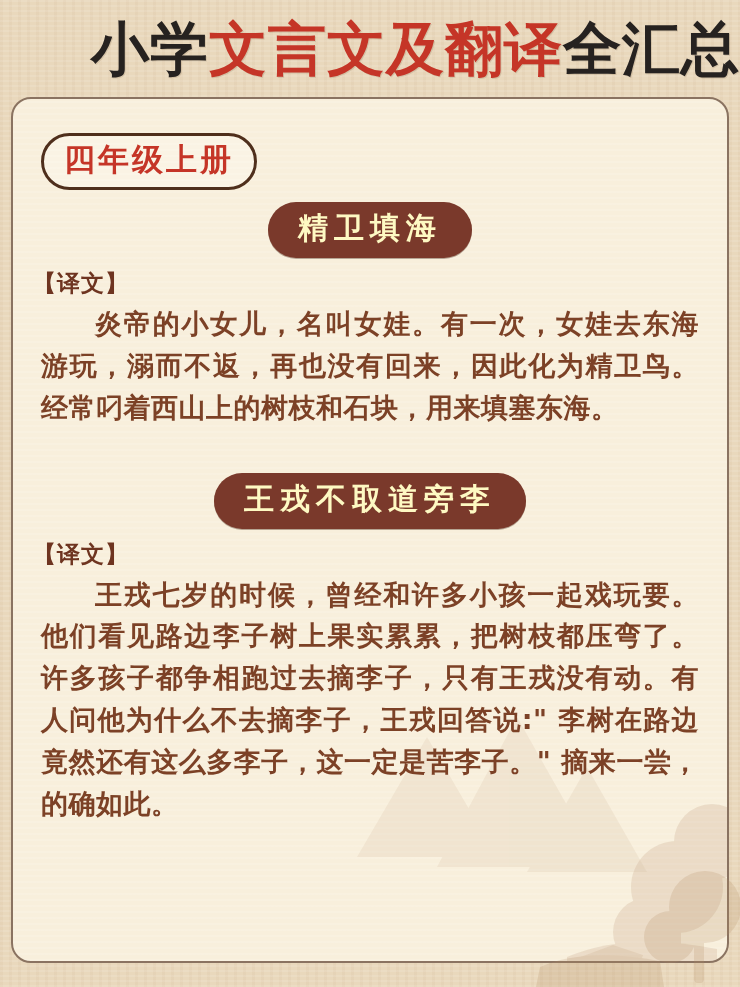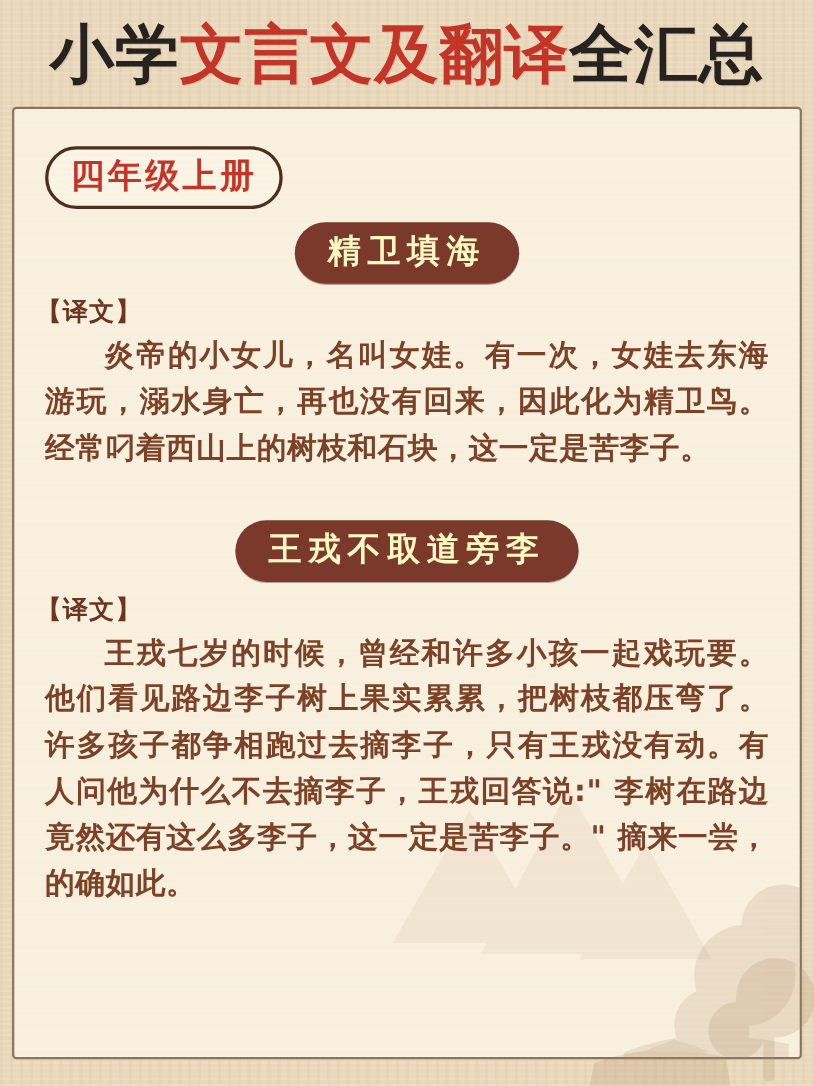--- a/index.html
+++ b/index.html
@@ -12,42 +12,42 @@
     font-family: "DejaVu Sans", "Liberation Sans", sans-serif;
     background-color: #e9d8bc;
     background-image:
       repeating-linear-gradient(0deg, rgba(255,255,255,0.10) 0 2px, rgba(0,0,0,0) 2px 5px),
       repeating-linear-gradient(90deg, rgba(160,120,80,0.05) 0 3px, rgba(0,0,0,0) 3px 9px);
   }
 
   
   .title {
     padding-top: 10px;
-    text-align: center;
+    text-align: right;
     font-size: 58px;
     font-weight: 900;
     letter-spacing: 1px;
     line-height: 1.35;
     color: #262220;
     text-shadow: 1px 1px 0 rgba(90,60,30,0.15);
     white-space: nowrap;
   }
   .title .red { color: #c53527; }
 
   
   .card {
     position: absolute;
     left: 11px;
     right: 11px;
     top: 97px;
     height: 866px;
     background-color: #f8efdc;
     background-image: repeating-linear-gradient(0deg, rgba(255,255,255,0.12) 0 2px, rgba(0,0,0,0) 2px 6px);
     border: 2px solid #8a7361;
-    border-radius: 4px;
+    border-radius: 20px;
     padding: 34px 28px 16px 28px;
     overflow: hidden;
   }
   .card-content { position: relative; z-index: 2; }
 
   
   .grade-badge {
     display: inline-block;
     border: 3px solid #4f2f1c;
     border-radius: 999px;
@@ -152,21 +152,21 @@
   </svg>
 
   <div class="card-content">
 
     
     <div class="grade-badge">四年级上册</div>
 
     
     <div class="pill pill-1">精卫填海</div>
     <div class="yiwen-label">【译文】</div>
-    <p class="translation">炎帝的小女儿，名叫女娃。有一次，女娃去东海游玩，溺水身亡，再也没有回来，因此化为精卫鸟。经常叼着西山上的树枝和石块，这一定是苦李子。</p>
+    <p class="translation">炎帝的小女儿，名叫女娃。有一次，女娃去东海游玩，溺而不返，再也没有回来，因此化为精卫鸟。经常叼着西山上的树枝和石块，用来填塞东海。</p>
 
     
     <div class="pill pill-2">王戎不取道旁李</div>
     <div class="yiwen-label">【译文】</div>
     <p class="translation">王戎七岁的时候，曾经和许多小孩一起戏玩要。他们看见路边李子树上果实累累，把树枝都压弯了。许多孩子都争相跑过去摘李子，只有王戎没有动。有人问他为什么不去摘李子，王戎回答说:" 李树在路边竟然还有这么多李子，这一定是苦李子。" 摘来一尝，的确如此。</p>
 
   </div>
 </div>
 
 <svg class="wm-page" viewBox="0 0 260 120" xmlns="http://www.w3.org/2000/svg">

